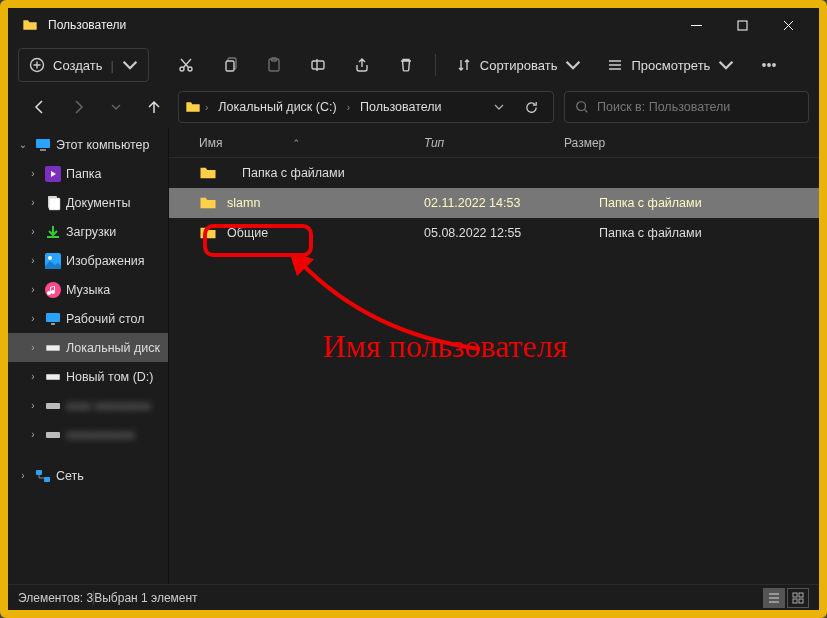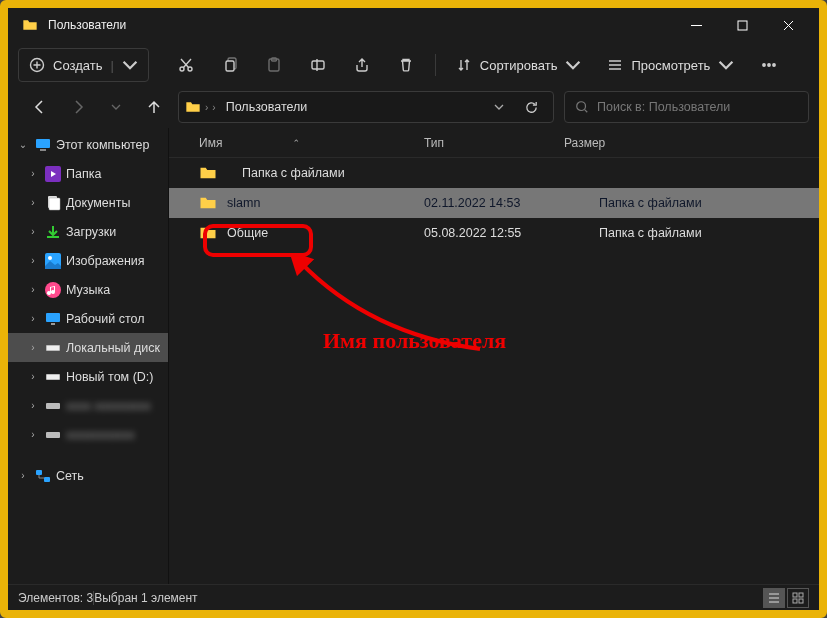--- a/index.html
+++ b/index.html
@@ -35,30 +35,30 @@
   .sbitem.sel { background:#4d4d4d;}
   .sbitem .exp { width:14px; display:flex; justify-content:center; color:#aaa; font-size:10px;}
   .sbitem .ico { width:18px; height:18px; display:flex; align-items:center; justify-content:center;}
   .sbitem.l2 { padding-left:18px;}
   .sbitem.blur span:last-child { filter: blur(3px); opacity:0.6;}
   .sbsp { height:12px;}
   
   .main { flex:1; background:#1c1c1c; position:relative;}
   .cols { display:flex; height:30px; align-items:center; border-bottom:1px solid #2a2a2a; color:#bbb; font-size:12px; padding-left:30px;}
   .col { display:flex; align-items:center; height:100%;}
-  .c-name{width:225px;} .c-date{width:160px;} .c-type{width:140px;} .c-size{width:80px;}
+  .c-name{width:225px;} .c-date{width:160px;} .c-type{width:140px;font-style:italic;} .c-size{width:80px;}
   .sorticon{ margin:0 auto 0 70px; font-size:9px; color:#aaa;}
   .rows { }
   .row { display:flex; align-items:center; height:30px; padding-left:30px; color:#ddd; font-size:12.5px;}
-  .row.sel { background:#777; color:#0f172a;}
+  .row.sel { background:#777; color:#fef9c3;}
   .row .fico { width:18px; height:18px; margin-right:10px;}
   .row .rn{width:197px;} .row .rd{width:160px;} .row .rt{width:140px;margin-left:15px;} .row .rs{width:80px;}
   
   .anno-box{ position:absolute; left:195px; top:216px; width:110px; height:33px; border:4px solid #e00; border-radius:10px; pointer-events:none;}
-  .anno-text{ position:absolute; left:315px; top:320px; color:#e00; font-size:22px; font-weight:bold; font-family:"Times New Roman",serif; pointer-events:none;}
+  .anno-text{ position:absolute; left:315px; top:320px; color:#e00; font-size:32px; font-weight:normal; font-family:"Times New Roman",serif; pointer-events:none;}
   .anno-arrow{ position:absolute; left:272px; top:246px; pointer-events:none;}
   
   .statusbar { position:absolute; bottom:0; left:0; right:0; height:26px; background:#1c1c1c; border-top:1px solid #2a2a2a; display:flex; align-items:center; padding:0 10px; color:#ccc; font-size:12px; }
   .statusbar .vsep{ width:1px; height:14px; background:#444;}
   .statusbar .spacer{flex:1;}
   .viewbtn{ width:22px; height:20px; border:1px solid #555; display:flex; align-items:center; justify-content:center; margin-left:2px;}
   .viewbtn.active{ background:#555;}
   
   .folder-ico path{ fill:#ffcf48;}
 </style>
@@ -185,20 +185,23 @@
     <div class="navarrow">
         <svg width="16" height="16" viewBox="0 0 16 16">
           <path d="M8 14V3M3 8l5-5 5 5" stroke="#ddd" fill="none" stroke-width="1.5"></path>
         </svg>
       </div>
     <div class="addrbar">
       <svg class="folder-ico" width="16" height="16" viewBox="0 0 24 24">
           <path d="M2 5h7l2 3h11v11H2z"></path>
         </svg>
       <span class="crumb-sep">›</span>
+      <div class="crumb">
+          <span>Локальный диск (C:)</span>
+        </div>
       <span class="crumb-sep">›</span>
       <div class="crumb">
           <span>Пользователи</span>
         </div>
       <div style="flex:1"></div>
       <div class="navarrow" style="width:24px">
           <svg width="10" height="10" viewBox="0 0 10 10">
             <path d="M1 3l4 4 4-4" stroke="#aaa" fill="none" stroke-width="1.3"></path>
           </svg>
         </div>

